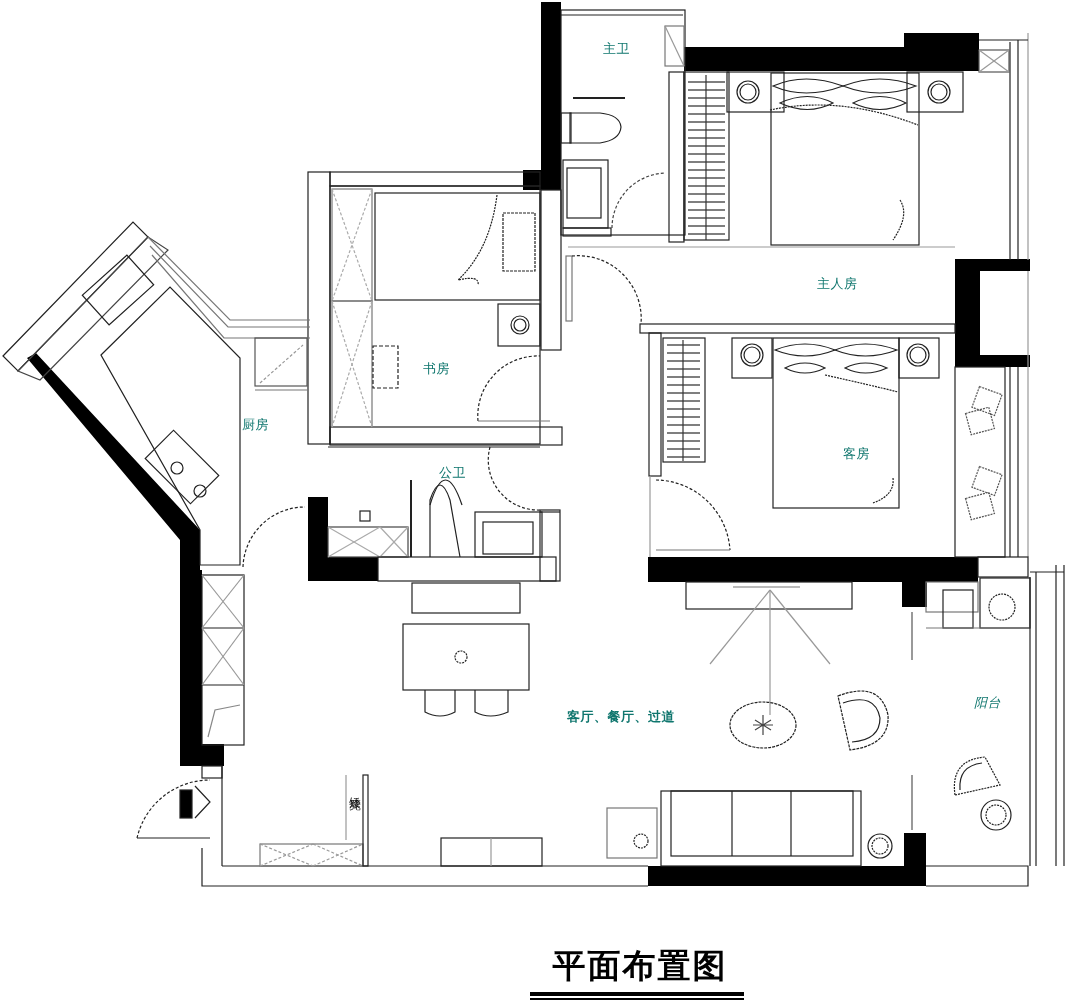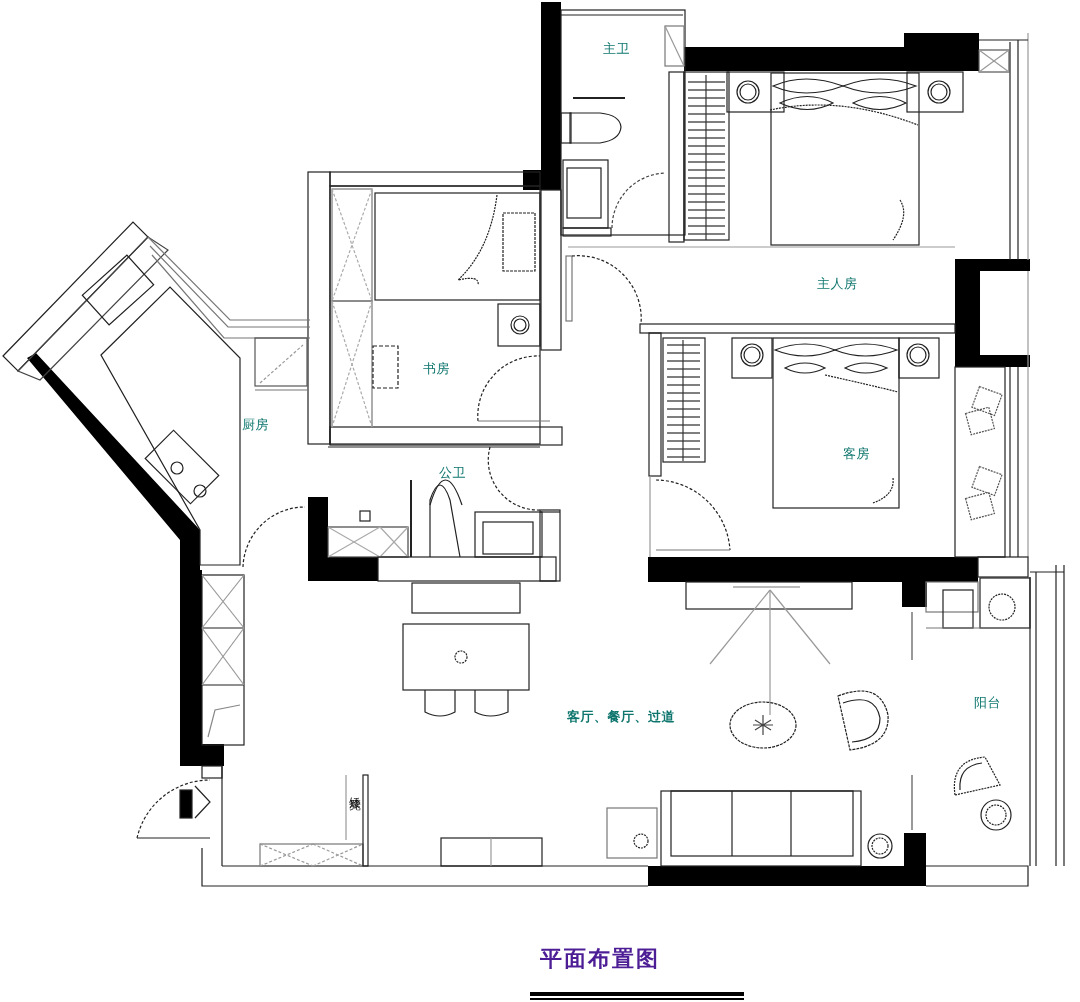--- a/index.html
+++ b/index.html
@@ -1,20 +1,20 @@
 <!DOCTYPE html>
 <html><head>
 <meta charset="utf-8">
 <style>
   html,body{margin:0;padding:0;background:#ffffff;}
   body{width:1080px;height:1002px;position:relative;overflow:hidden;font-family:"DejaVu Sans","Liberation Sans",sans-serif;}
   svg.plan{position:absolute;left:0;top:0;}
   .lbl{position:absolute;font-family:"DejaVu Sans",sans-serif;font-size:13px;color:#0f766e;white-space:nowrap;letter-spacing:0.5px;}
   .vlbl{position:absolute;font-family:"DejaVu Sans",sans-serif;font-size:12px;color:#111;writing-mode:vertical-rl;letter-spacing:2px;}
-  .title{position:absolute;left:540px;top:944px;width:200px;font-family:"DejaVu Serif","Liberation Serif",serif;font-weight:bold;font-size:22px;color:#4c1d95;letter-spacing:2px;}
+  .title{position:absolute;left:540px;top:944px;width:200px;text-align:center;font-family:"DejaVu Serif","Liberation Serif",serif;font-weight:bold;font-size:33px;color:#000000;letter-spacing:2px;}
   .uline1{position:absolute;left:530px;top:992px;width:214px;height:4px;background:#000;}
   .uline2{position:absolute;left:530px;top:998px;width:214px;height:1.5px;background:#000;}
 </style>
 </head>
 <body>
 
 <svg class="plan" width="1080" height="1002" viewBox="0 0 1080 1002">
   <g fill="none" stroke="#222" stroke-width="1.2">
 
     <g fill="#000" stroke="none">
@@ -290,18 +290,18 @@
   </g>
 </svg>
 
 <div class="lbl" style="left:603px;top:40px;">主卫</div>
 <div class="lbl" style="left:817px;top:275px;">主人房</div>
 <div class="lbl" style="left:423px;top:360px;font-family:Liberation Mono, monospace;">书房</div>
 <div class="lbl" style="left:242px;top:416px;">厨房</div>
 <div class="lbl" style="left:439px;top:464px;text-align:center;">公卫</div>
 <div class="lbl" style="left:843px;top:445px;">客房</div>
 <div class="lbl" style="left:567px;top:708px;font-weight:bold;">客厅、餐厅、过道</div>
-<div class="lbl" style="left:974px;top:694px;">阳台</div>
+<div class="lbl" style="left:974px;top:694px;font-style:italic;">阳台</div>
 <div class="vlbl" style="left:346px;top:787px;">矮凳</div>
 
 <div class="title">平面布置图</div>
 <div class="uline1"></div>
 <div class="uline2"></div>
 
 </body></html>

